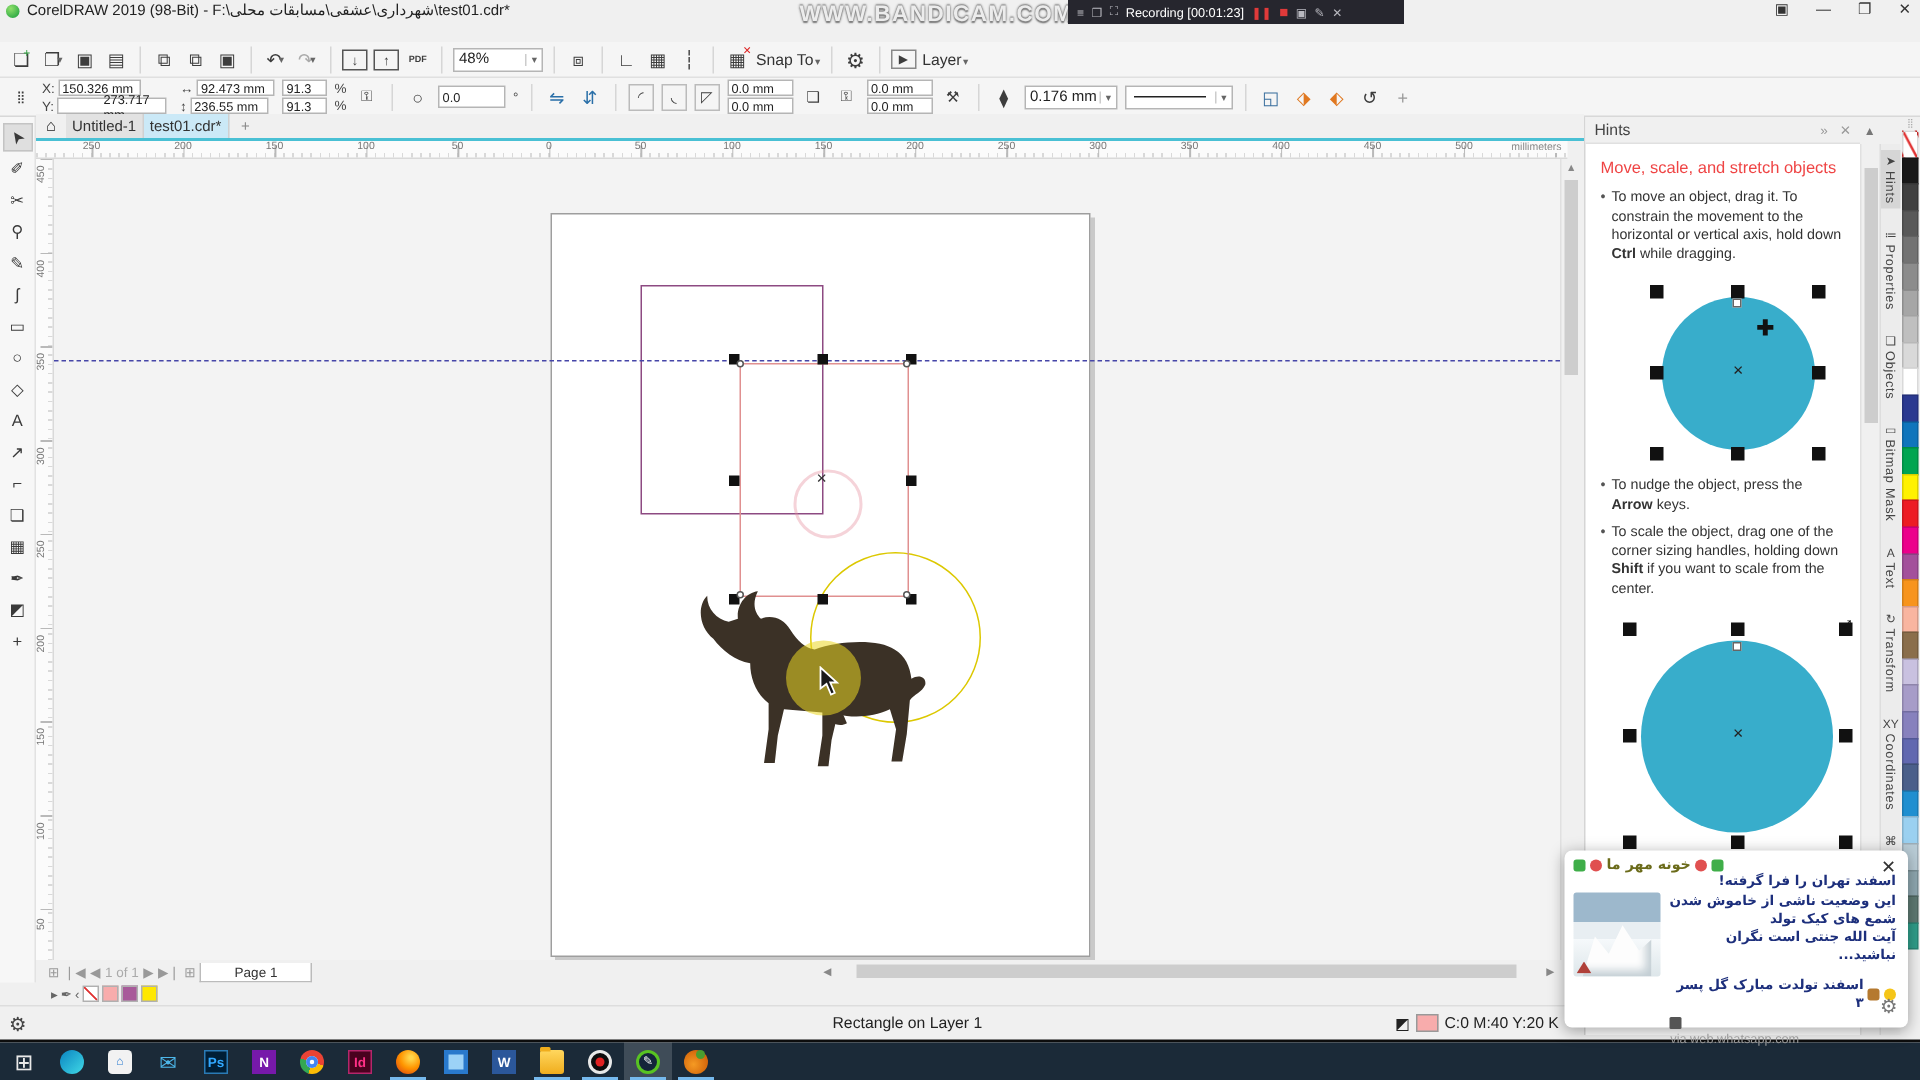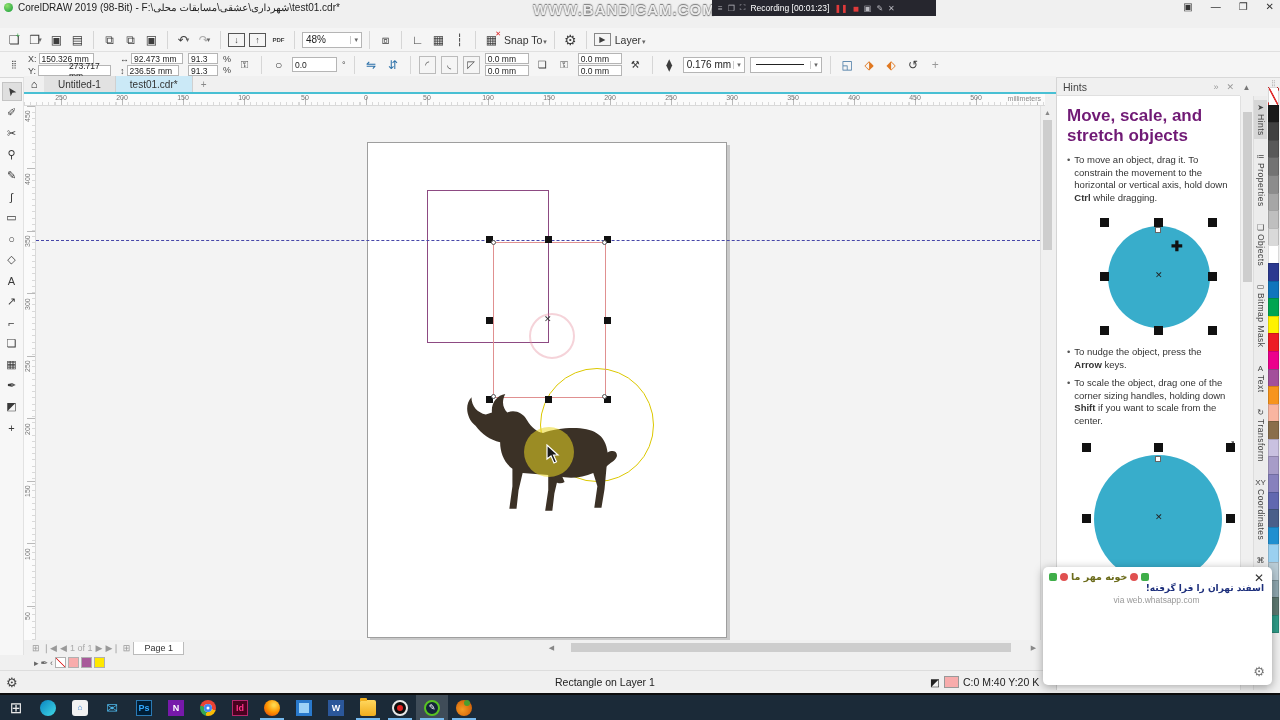--- a/index.html
+++ b/index.html
@@ -40,21 +40,21 @@
 
   
   .toolbox { position:absolute; left:0; top:78px; width:24px; height:577px; background:#f7f7f7; border-right:1px solid #e2e2e2; display:flex; flex-direction:column; align-items:center; padding-top:4px; gap:2px; }
   .tool { width:20px; height:19px; display:flex; align-items:center; justify-content:center; font-size:11px; color:#3a3a3a; }
   .tool.selected { background:#dfdfdf; border:1px solid #c4c4c4; }
   .tool .rot { display:inline-block; transform:rotate(-125deg); }
 
   
   .tabstrip { position:absolute; left:24px; top:76px; width:1032px; height:16px; background:#f0f0f0; display:flex; align-items:stretch; font-size:10px; color:#333; }
   .home-btn { width:20px; display:flex; align-items:center; justify-content:center; font-size:11px; color:#222; }
-  .doc-tab { padding:0 14px; display:flex; align-items:center; background:#e2e2e2; border-right:1px solid #d0d0d0; }
+  .doc-tab { padding:0 4px; display:flex; align-items:center; background:#e2e2e2; border-right:1px solid #d0d0d0; }
   .doc-tab.active { background:#cbe9f7; }
   .tab-plus { padding:0 8px; display:flex; align-items:center; color:#888; }
   .teal-line { position:absolute; left:24px; top:92px; width:1032px; height:2px; background:#49c0d4; }
 
   
   .hruler { position:absolute; left:24px; top:94px; width:1021px; height:12px; background:#fbfbfb; border-bottom:1px solid #d9d9d9;
     background-image:repeating-linear-gradient(to right,#b9b9b9 0 1px,transparent 1px 61px),repeating-linear-gradient(to right,#d9d9d9 0 1px,transparent 1px 6.1px);
     background-size:100% 8px,100% 3px; background-position:37px bottom,0 bottom; background-repeat:repeat-x; }
   .hlab { position:absolute; top:0; width:20px; margin-left:-10px; text-align:center; font-size:7px; color:#777; }
   .units { position:absolute; right:2px; top:1px; font-size:7px; color:#888; background:#fbfbfb; padding:0 2px; }
@@ -82,21 +82,21 @@
   
   .vscroll { position:absolute; left:1040px; top:106px; width:13px; height:534px; background:#f0f0f0; border-left:1px solid #e0e0e0; }
   .vscroll .thumb { position:absolute; left:2px; top:14px; width:9px; height:130px; background:#cdcdcd; }
   .sb-arrow { position:absolute; width:13px; height:13px; font-size:7px; color:#888; display:flex; align-items:center; justify-content:center; }
   .hscroll { position:absolute; left:545px; top:641px; width:495px; height:13px; background:#f0f0f0; }
   .hscroll .thumb { position:absolute; left:26px; top:2px; width:440px; height:9px; background:#cdcdcd; }
 
   
   .pagenav { position:absolute; left:24px; top:641px; width:521px; height:14px; display:flex; align-items:center; gap:3px; font-size:9px; color:#999; padding-left:8px; background:#f0f0f0; }
   .pagenav .lbl { color:#aaa; }
-  .page-tab { border:1px solid #bbb; border-top:none; background:#fff; color:#333; padding:0 10px; height:13px; display:flex; align-items:center; }
+  .page-tab { border:1px solid #bbb; border-top:none; background:#fff; color:#333; padding:0 22px; height:13px; display:flex; align-items:center; }
   .docpal { position:absolute; left:24px; top:655px; width:1016px; height:15px; display:flex; align-items:center; gap:2px; padding-left:10px; background:#f0f0f0; font-size:9px; color:#666; }
   .swatch { width:11px; height:11px; border:1px solid #b0b0b0; }
   .swatch.diag { background:linear-gradient(to top right,#fff 44%,#e03030 47%,#e03030 53%,#fff 56%); background-color:#fff; }
 
   
   .statusbar { position:absolute; left:0; top:670px; width:1280px; height:23px; background:#f0f0f0; border-top:1px solid #ddd; display:flex; align-items:center; font-size:10.5px; color:#222; }
   .statusbar .gear { font-size:13px; color:#444; margin:0 8px 0 6px; }
   .status-obj { position:absolute; left:555px; }
   .status-fill { position:absolute; left:930px; display:flex; align-items:center; gap:4px; }
   .fill-swatch { width:15px; height:12px; background:#f8acac; border:1px solid #999; }
@@ -128,21 +128,21 @@
   .tb-band::after { content:""; position:absolute; left:3px; top:3px; width:6px; height:6px; border-radius:50%; background:#e02020; }
   .tb-corel { background:#13243a; border-radius:50%; border:2px solid #58c322; color:#fff; font-size:8px; font-weight:normal; }
   .tb-capture { background:radial-gradient(circle at 40% 60%,#f59a23,#c65102); border-radius:50%; position:relative; }
   .tb-capture::after { content:""; position:absolute; left:8px; top:0px; width:6px; height:6px; border-radius:50%; background:#4a9e2f; }
 
   
   .hints-panel { position:absolute; left:1056px; top:78px; width:184px; height:612px; background:#fff; border-left:1px solid #d5d5d5; }
   .hints-header { height:18px; background:#f0f0f0; display:flex; align-items:center; font-size:10.5px; color:#444; padding:0 6px; border-bottom:1px solid #e0e0e0; }
   .hints-header .hh-btns { margin-left:auto; display:flex; gap:8px; color:#999; font-size:9px; }
   .hints-body { padding:10px 10px 0 10px; }
-  .hints-heading { font-size:17px; font-weight:bold; color:#701a75; margin-bottom:8px; }
+  .hints-heading { font-size:11px; font-weight:normal; color:#ef4444; margin-bottom:8px; }
   .hint-bullet { font-size:9.5px; color:#333; line-height:1.32; margin-bottom:6px; display:flex; gap:4px; }
   .hint-bullet .dot { color:#555; }
   .hint-img { position:relative; height:128px; margin:6px 0 8px 0; }
   .hint-img.big { height:168px; }
   .hcircle { position:absolute; border-radius:50%; }
   .hhandle { position:absolute; width:9px; height:9px; background:#111; }
   .hnode { position:absolute; width:6px; height:6px; background:#fff; border:1px solid #666; }
   .hx { position:absolute; font-size:9px; color:#222; }
   .hmove { position:absolute; font-size:14px; color:#111; font-weight:bold; }
   .hresize { position:absolute; font-size:13px; color:#111; font-weight:bold; transform:rotate(-45deg); }
@@ -629,20 +629,33 @@
   <div class="popup">
     <span class="popup-close">✕</span>
     <div class="popup-title">
       <span class="emj house"></span>
       <span class="emj bell"></span>
       <span class="farsi">خونه مهر ما</span>
       <span class="emj bell"></span>
       <span class="emj house"></span>
     </div>
     <div class="popup-line">اسفند تهران را فرا گرفته!</div>
+    <div class="popup-row">
+      <div class="popup-img"></div>
+      <div class="popup-texts">
+        <div class="popup-line">این وضعیت ناشی از خاموش شدن شمع های کیک تولد</div>
+        <div class="popup-line">آیت الله جنتی است نگران نباشید...</div>
+        <div class="popup-line" style="margin-top:8px;display:flex;justify-content:flex-end;gap:3px;align-items:center;">
+          <span class="emj smile"></span>
+          <span class="emj cake"></span>
+          <span class="farsi">اسفند تولدت مبارک گل پسر ۳</span>
+        </div>
+        <div class="popup-small-ic"></div>
+      </div>
+    </div>
     <div class="popup-via">via web.whatsapp.com</div>
     <span class="popup-gear">⚙</span>
   </div>
 
   <div class="taskbar">
     <div class="tb-apps" id="tb-apps">
         <div class="tb-app">
           <span class="ic16 tb-start">⊞</span>
         </div>
         <div class="tb-app">

